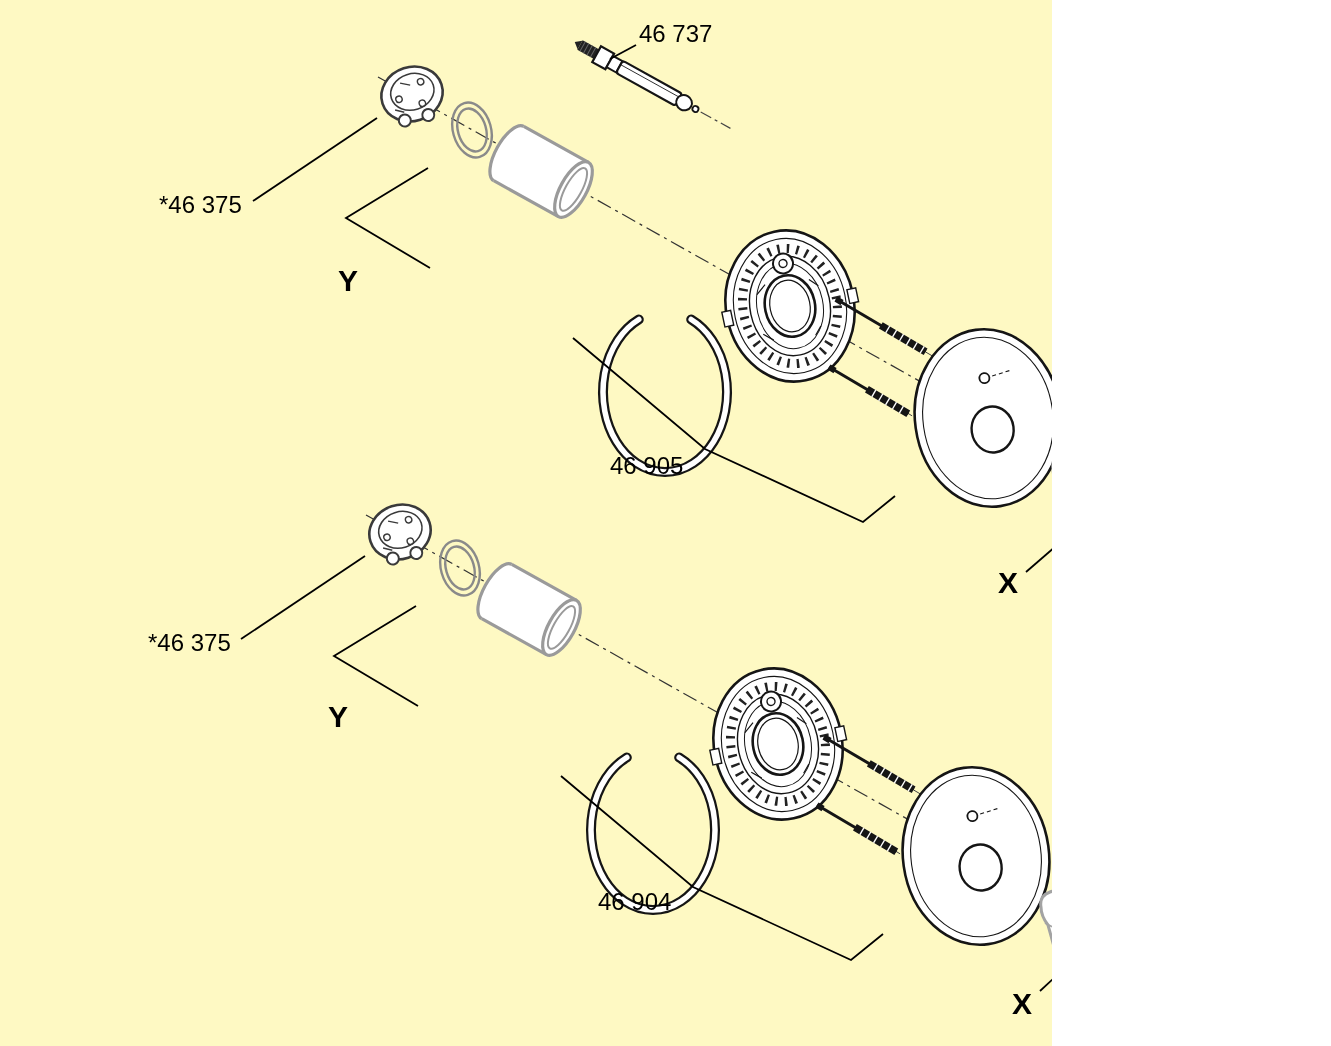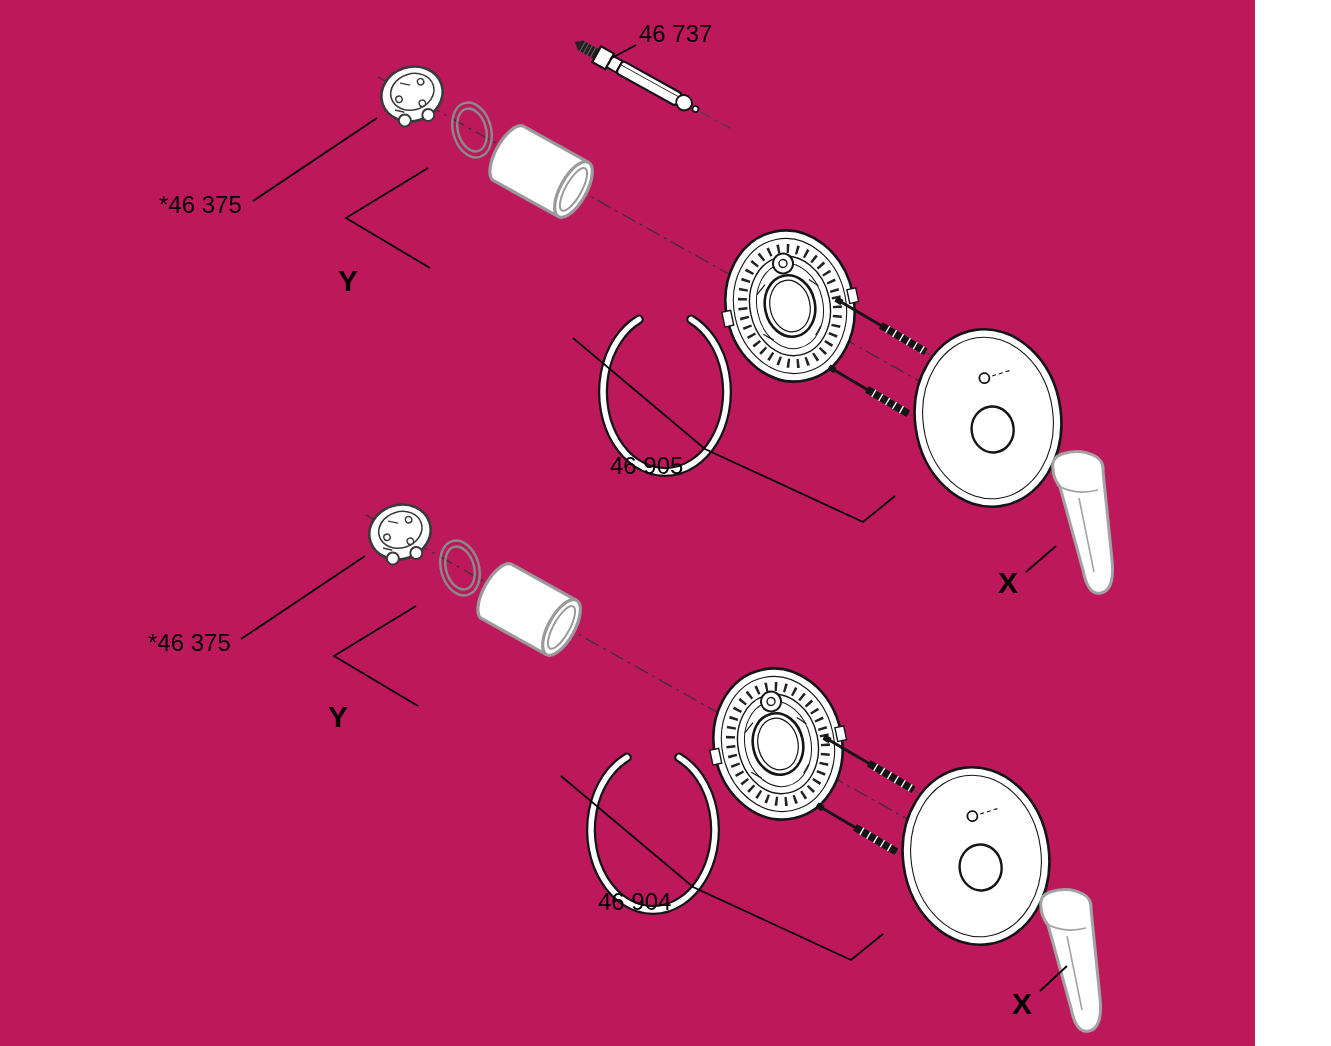--- a/index.html
+++ b/index.html
@@ -1,20 +1,20 @@
 <!DOCTYPE html>
 <html><head>
 <meta charset="utf-8">
 <style>
   html, body { margin: 0; padding: 0; background: #ffffff; }
   .stage {
     position: relative;
-    width: 1255px;
+    width: 1052px;
     height: 1046px;
-    background: #be185d;
+    background: #fef9c3;
     overflow: hidden;
     font-family: "Liberation Sans", sans-serif;
   }
   svg { position: absolute; left: 0; top: 0; }
   text.pn {
     font-family: "Liberation Sans", sans-serif;
     font-size: 24px;
     fill: #000000;
   }
   text.grp {

